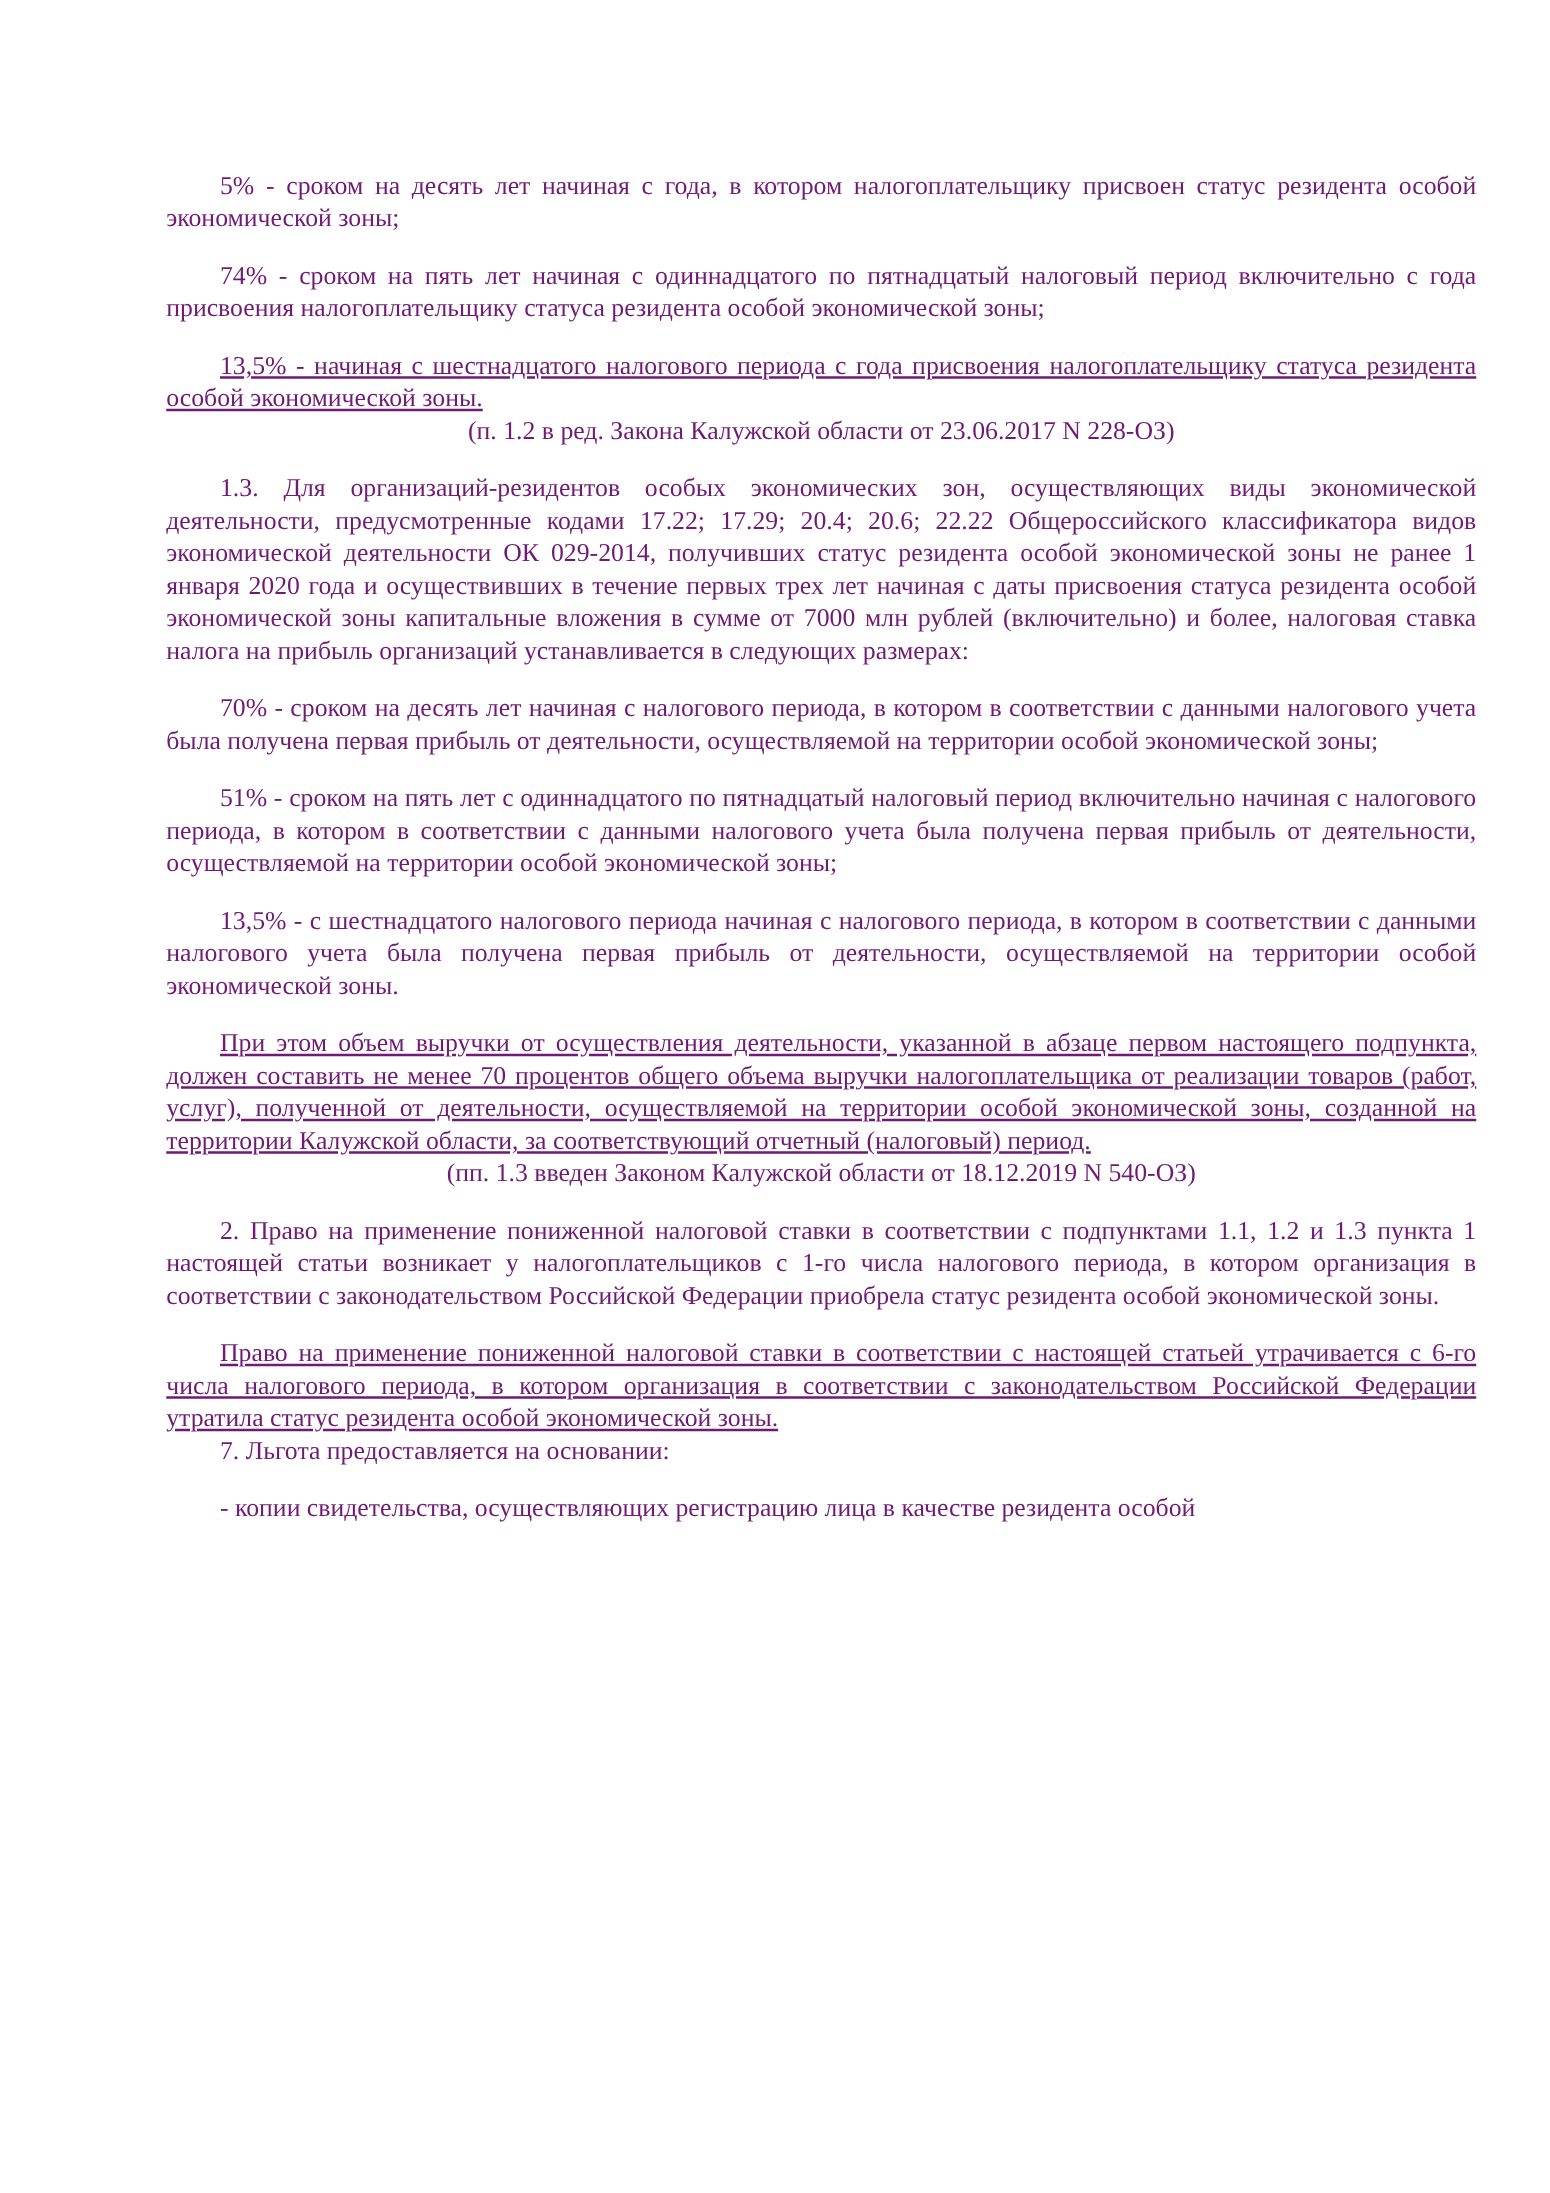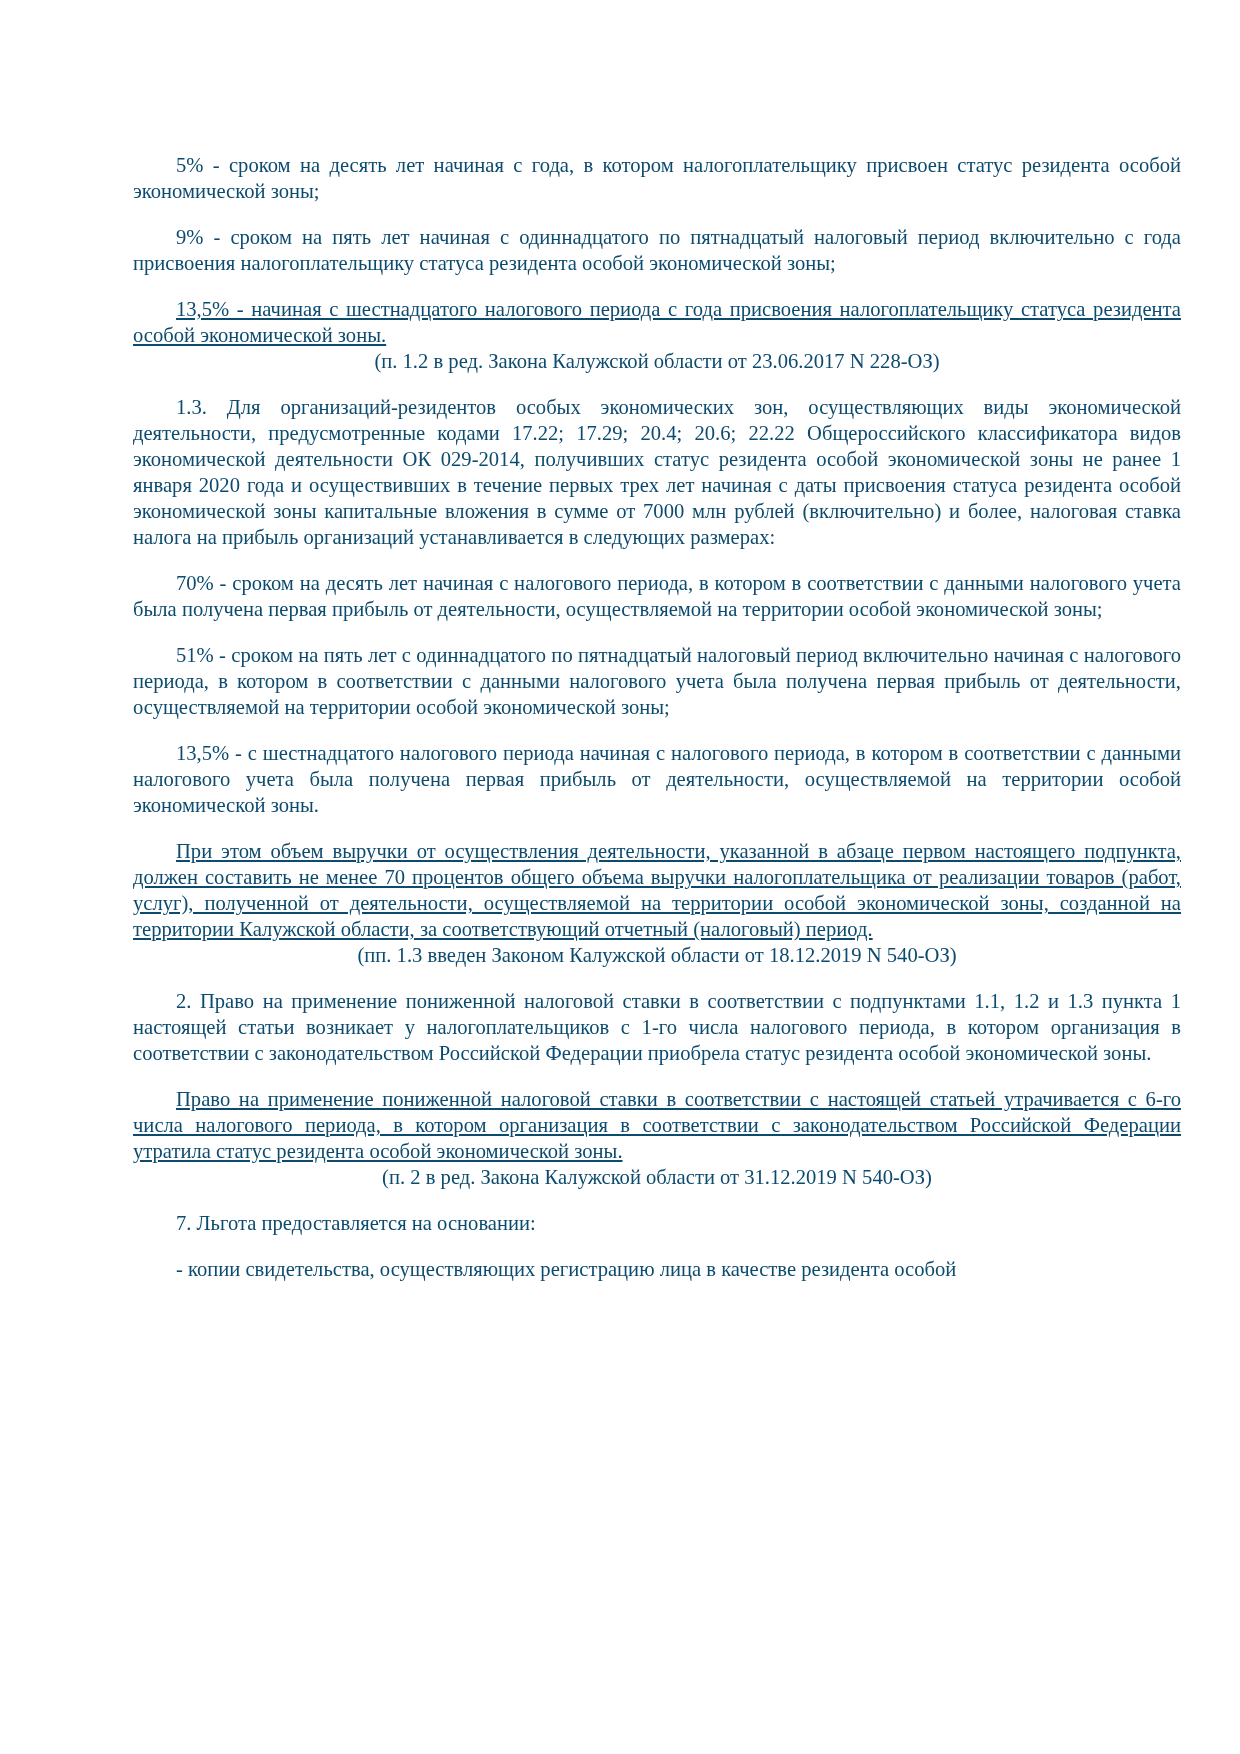--- a/index.html
+++ b/index.html
@@ -1,50 +1,49 @@
 <!DOCTYPE html>
 <html><head>
 <meta charset="utf-8">
 <style>
   html, body { margin: 0; padding: 0; background: #ffffff; }
   body { width: 1240px; height: 1754px; position: relative; overflow: hidden; }
   .page {
     position: absolute;
     left: 133px;
-    top: 152px;
+    top: 136px;
     width: 1048px;
     font-family: "Liberation Serif", "DejaVu Serif", serif;
     font-size: 20.6px;
     line-height: 26px;
-    color: #0c4a6e;
+    color: #701a75;
   }
   .para {
     margin: 0 0 20px 0;
     text-align: justify;
     text-indent: 43px;
   }
   .para.tight { margin-bottom: 0; text-decoration: underline; }
   .note {
     margin: 0 0 20px 0;
     text-align: center;
     text-indent: 0;
   }
 </style>
 </head>
 <body>
 
 <div class="page">
   <p class="para">5% - сроком на десять лет начиная с года, в котором налогоплательщику присвоен статус резидента особой экономической зоны;</p>
-  <p class="para">9% - сроком на пять лет начиная с одиннадцатого по пятнадцатый налоговый период включительно с года присвоения налогоплательщику статуса резидента особой экономической зоны;</p>
+  <p class="para">74% - сроком на пять лет начиная с одиннадцатого по пятнадцатый налоговый период включительно с года присвоения налогоплательщику статуса резидента особой экономической зоны;</p>
   <p class="para tight">13,5% - начиная с шестнадцатого налогового периода с года присвоения налогоплательщику статуса резидента особой экономической зоны.</p>
   <p class="note">(п. 1.2 в ред. Закона Калужской области от 23.06.2017 N 228-ОЗ)</p>
   <p class="para">1.3. Для организаций-резидентов особых экономических зон, осуществляющих виды экономической деятельности, предусмотренные кодами 17.22; 17.29; 20.4; 20.6; 22.22 Общероссийского классификатора видов экономической деятельности ОК 029-2014, получивших статус резидента особой экономической зоны не ранее 1 января 2020 года и осуществивших в течение первых трех лет начиная с даты присвоения статуса резидента особой экономической зоны капитальные вложения в сумме от 7000 млн рублей (включительно) и более, налоговая ставка налога на прибыль организаций устанавливается в следующих размерах:</p>
   <p class="para">70% - сроком на десять лет начиная с налогового периода, в котором в соответствии с данными налогового учета была получена первая прибыль от деятельности, осуществляемой на территории особой экономической зоны;</p>
   <p class="para">51% - сроком на пять лет с одиннадцатого по пятнадцатый налоговый период включительно начиная с налогового периода, в котором в соответствии с данными налогового учета была получена первая прибыль от деятельности, осуществляемой на территории особой экономической зоны;</p>
   <p class="para">13,5% - с шестнадцатого налогового периода начиная с налогового периода, в котором в соответствии с данными налогового учета была получена первая прибыль от деятельности, осуществляемой на территории особой экономической зоны.</p>
   <p class="para tight">При этом объем выручки от осуществления деятельности, указанной в абзаце первом настоящего подпункта, должен составить не менее 70 процентов общего объема выручки налогоплательщика от реализации товаров (работ, услуг), полученной от деятельности, осуществляемой на территории особой экономической зоны, созданной на территории Калужской области, за соответствующий отчетный (налоговый) период.</p>
   <p class="note">(пп. 1.3 введен Законом Калужской области от 18.12.2019 N 540-ОЗ)</p>
   <p class="para">2. Право на применение пониженной налоговой ставки в соответствии с подпунктами 1.1, 1.2 и 1.3 пункта 1 настоящей статьи возникает у налогоплательщиков с 1-го числа налогового периода, в котором организация в соответствии с законодательством Российской Федерации приобрела статус резидента особой экономической зоны.</p>
   <p class="para tight">Право на применение пониженной налоговой ставки в соответствии с настоящей статьей утрачивается с 6-го числа налогового периода, в котором организация в соответствии с законодательством Российской Федерации утратила статус резидента особой экономической зоны.</p>
-  <p class="note">(п. 2 в ред. Закона Калужской области от 31.12.2019 N 540-ОЗ)</p>
   <p class="para">7. Льгота предоставляется на основании:</p>
   <p class="para">- копии свидетельства, осуществляющих регистрацию лица в качестве резидента особой</p>
 </div>
 
 </body></html>

